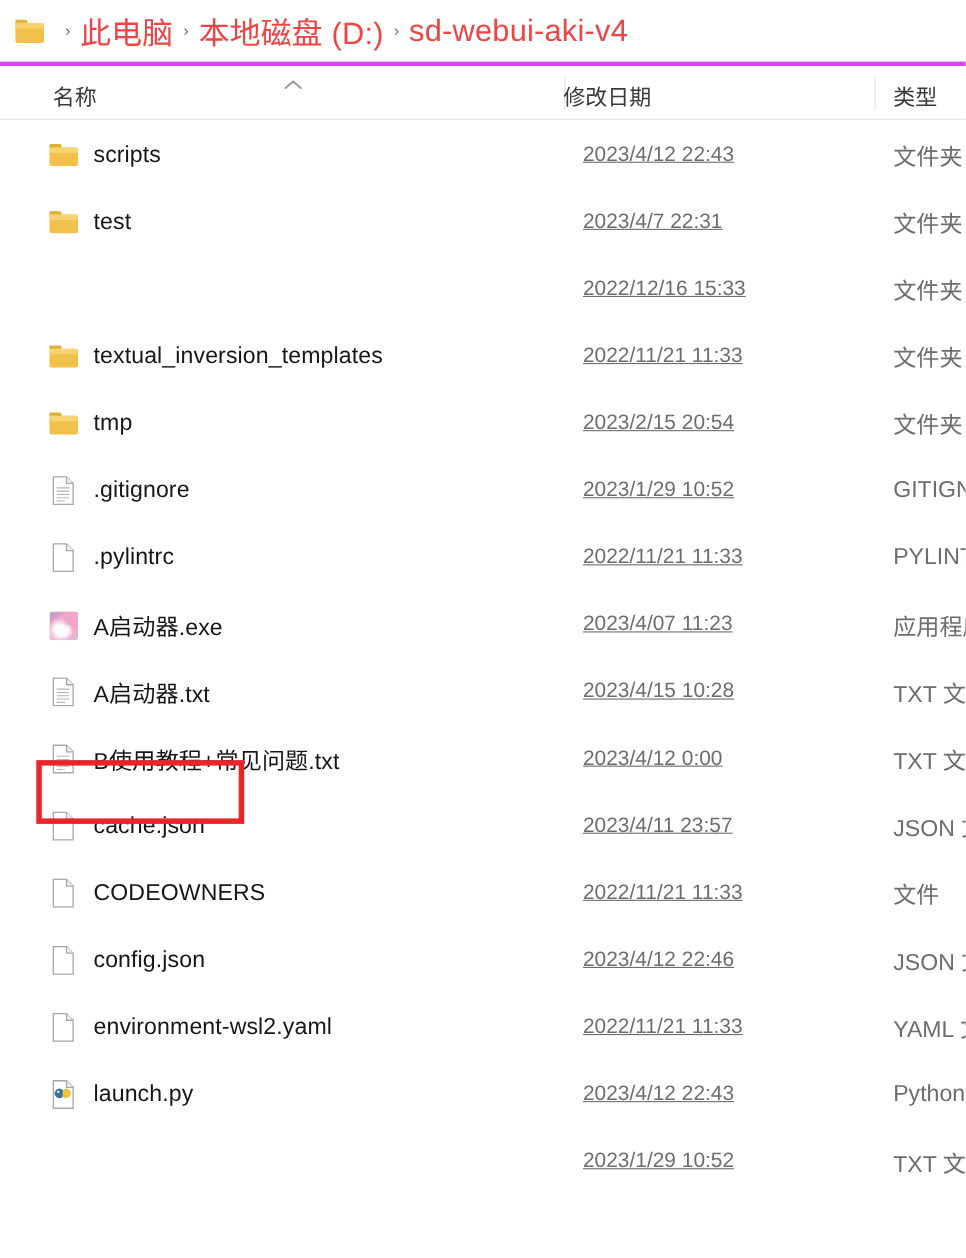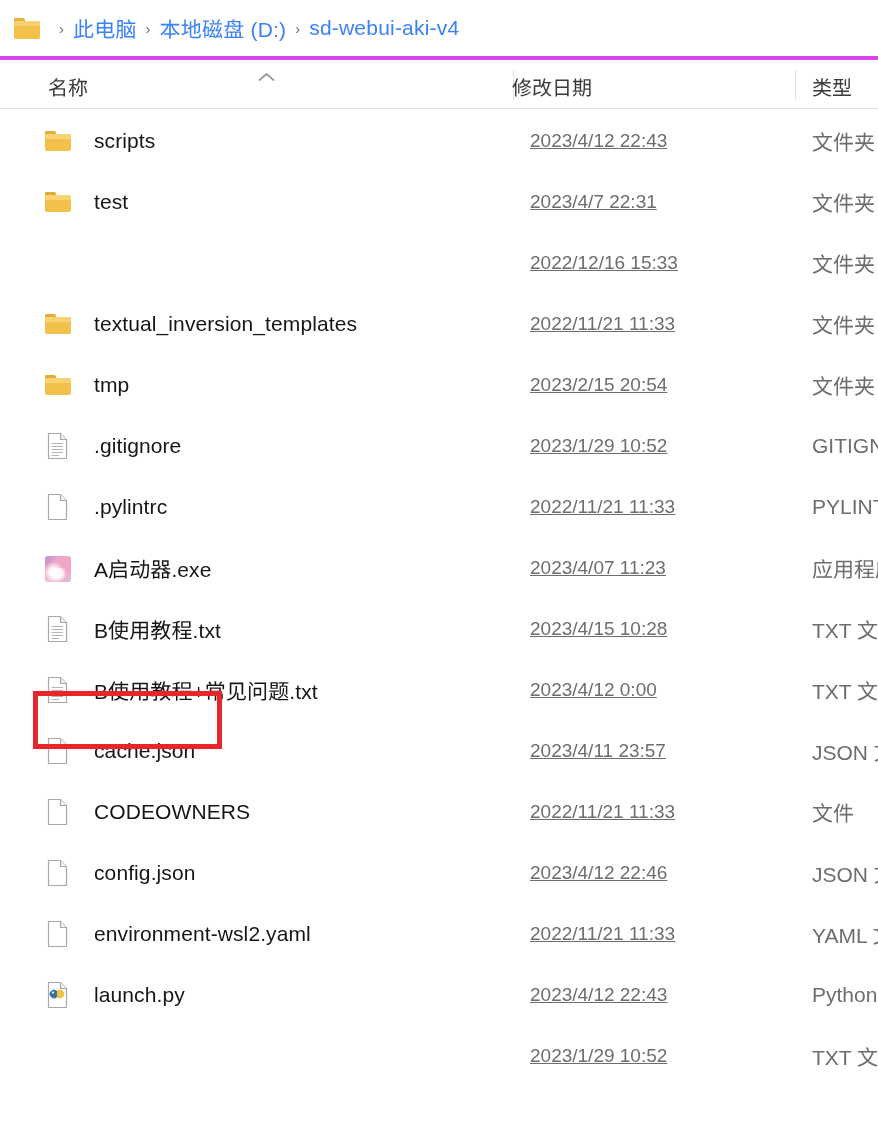--- a/index.html
+++ b/index.html
@@ -55,22 +55,22 @@
     border-radius: 2px 2px 0 0;
   }
   .crumb-sep {
     color: #6c6c6c;
     font-size: 15px;
     padding: 0 9px;
     line-height: 1;
     flex: 0 0 auto;
   }
   .crumb-text {
-    font-size: 21px;
-    color: #3b82f6;
+    font-size: 28px;
+    color: #ef4444;
     white-space: nowrap;
     flex: 0 0 auto;
     letter-spacing: .2px;
   }
 
   
   .col-header {
     position: relative;
     height: 53px;
     border-top: 4px solid #d946ef;
@@ -141,21 +141,21 @@
   .cell-type {
     position: absolute;
     left: 812px;
     font-size: 21px;
     color: #6d6d6d;
     white-space: nowrap;
   }
   .fname {
     font-size: 21px;
     color: #161616;
-    margin-left: 22px;
+    margin-left: 13px;
     letter-spacing: .1px;
   }
 
   
   .icon {
     width: 28px;
     height: 30px;
     position: relative;
     flex: 0 0 auto;
   }
@@ -356,21 +356,21 @@
               <path d="M16.5 2.5 v6 h6" fill="#f0f0f0" stroke="#a8a8a8" stroke-width="1.2"></path>
               <g stroke="#b4b4b4" stroke-width="1">
                 <line x1="7.5" y1="12.5" x2="19" y2="12.5"></line>
                 <line x1="7.5" y1="15.5" x2="19" y2="15.5"></line>
                 <line x1="7.5" y1="18.5" x2="19" y2="18.5"></line>
                 <line x1="7.5" y1="21.5" x2="19" y2="21.5"></line>
                 <line x1="7.5" y1="24.5" x2="15" y2="24.5"></line>
               </g>
             </svg>
           </span>
-          <span class="fname">B使用教程.txt</span>
+          <span class="fname">A启动器.txt</span>
         </span>
         <span class="cell-date">2023/4/15 10:28</span>
         <span class="cell-type">TXT 文件</span>
       </div>
       <div class="row">
         <span class="cell-name">
           <span class="icon ic-page">
             <svg width="28" height="30" viewBox="0 0 28 30" aria-hidden="true">
               <path d="M4.5 2.5 h12 l6 6 v19 h-18 z" fill="#ffffff" stroke="#a8a8a8" stroke-width="1.2"></path>
               <path d="M16.5 2.5 v6 h6" fill="#f0f0f0" stroke="#a8a8a8" stroke-width="1.2"></path>

